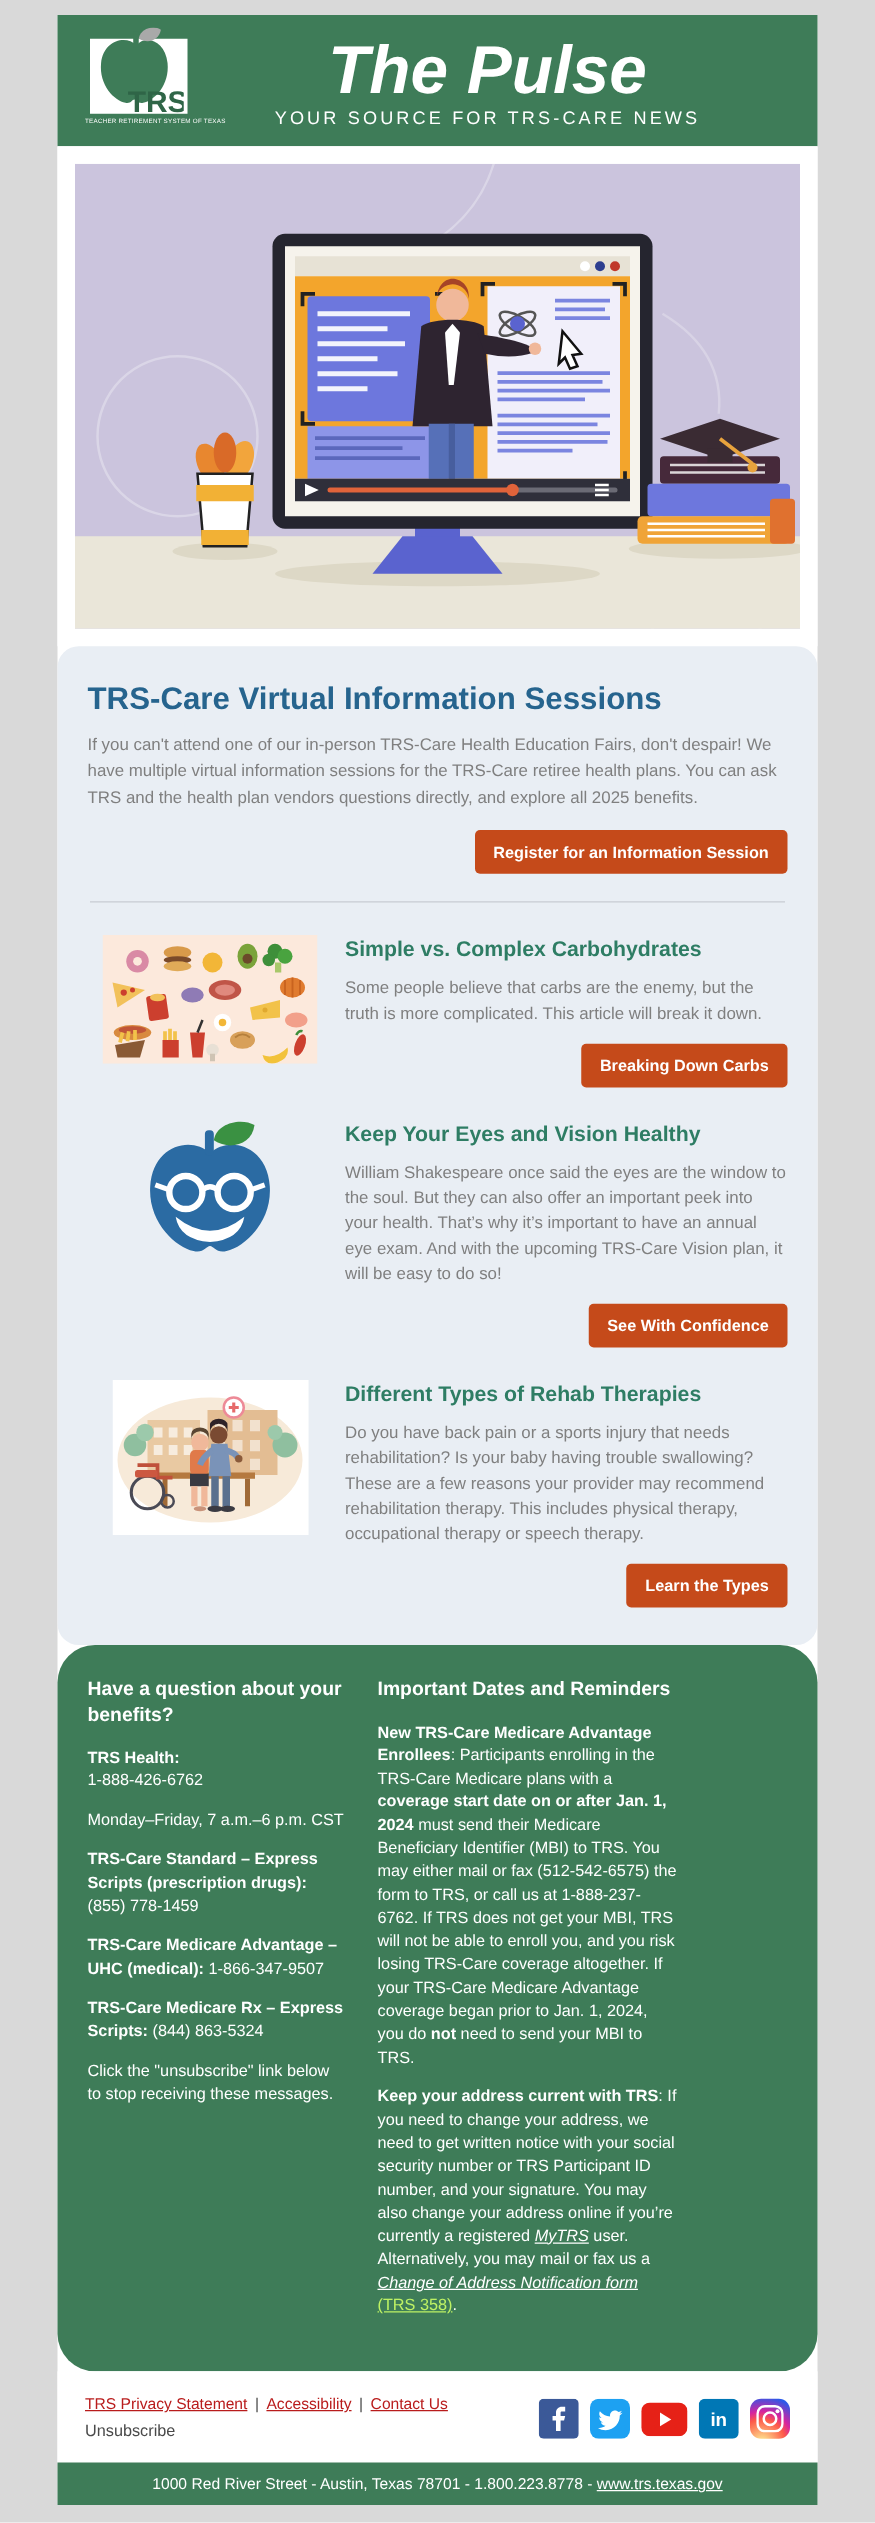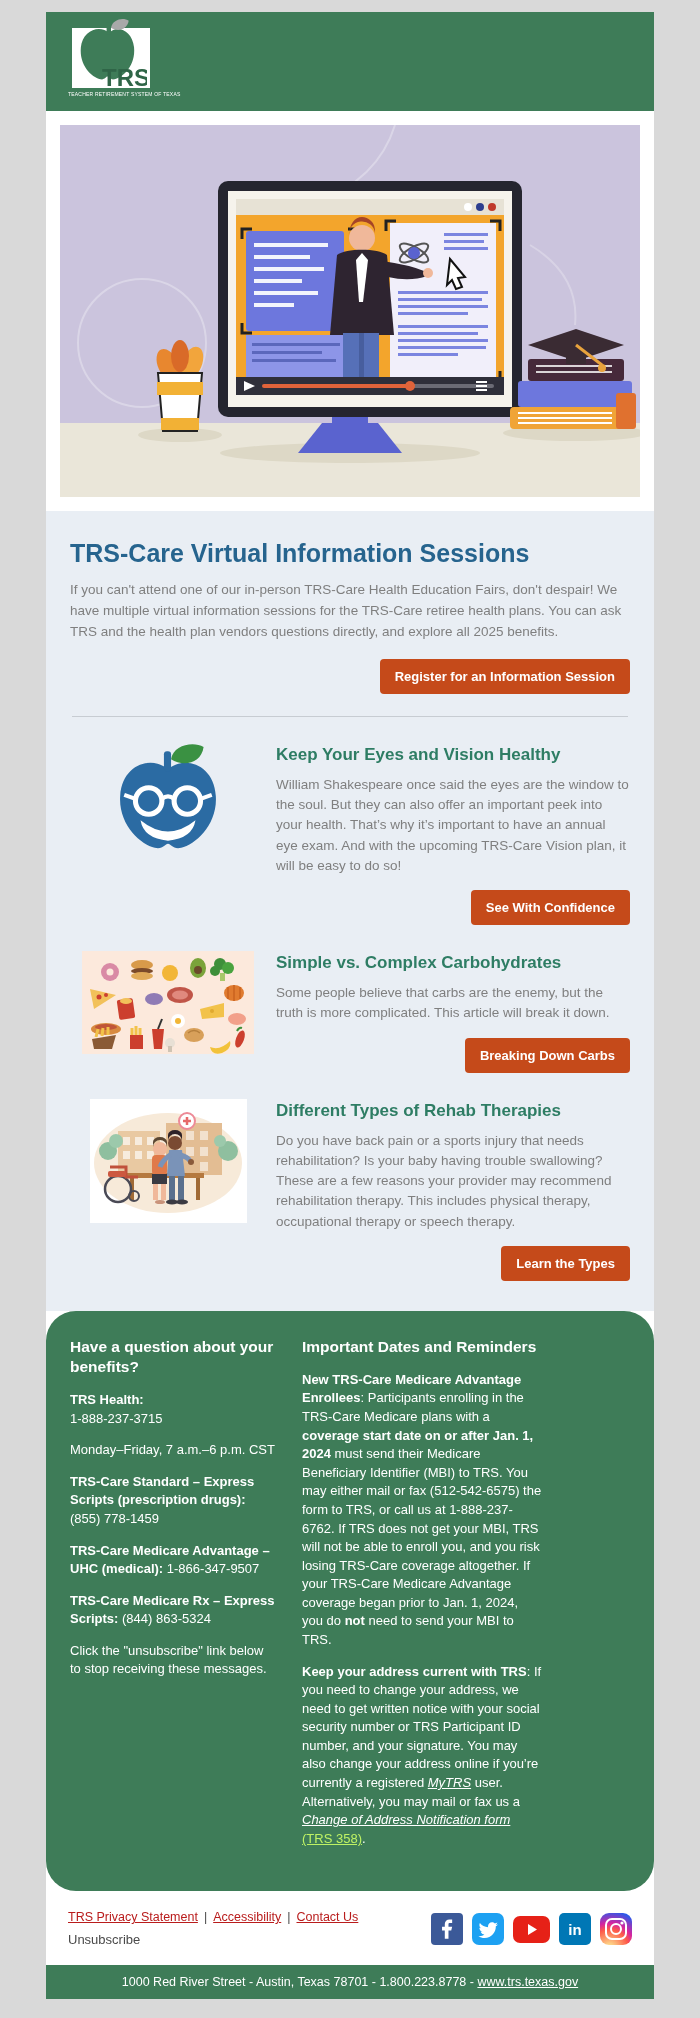--- a/index.html
+++ b/index.html
@@ -14,21 +14,21 @@
   .logo-caption { color:#ffffff; font-size:5px; letter-spacing:.2px; margin-top:3px; white-space:nowrap; }
   .hdr-titles { flex:1; text-align:center; color:#fff; padding-right:6px; }
   .hdr-title { font-size:54px; font-style:italic; font-weight:bold; line-height:1.05; }
   .hdr-sub { font-size:14.5px; letter-spacing:2.5px; margin-top:2px; }
 
   
   .hero { padding:14px; background:#fff; }
   .hero svg { display:block; }
 
   
-  .mainbody { background:#e9eef4; padding:24px 24px 30px; }
+  .mainbody { background:#e9eef4; padding:24px 24px 30px;border-radius:17px; }
   h1.page-title { color:#26648e; font-size:25px; font-weight:bold; margin:4px 0 12px; }
   .intro { color:#7f7f7f; font-size:13.5px; line-height:1.55; }
   .btnrow { text-align:right; margin:16px 0 22px; }
   .btn { display:inline-block; background:#c54a1a; color:#fff; font-weight:bold; font-size:13px; padding:10px 15px; border-radius:4px; cursor:pointer; }
   .divider { border-top:1px solid #c7ccd2; margin:4px 2px 0; }
 
   .article { display:flex; margin-top:26px; }
   .art-media { width:196px; flex:none; display:flex; justify-content:center; align-items:flex-start; }
   .art-body { flex:1; padding-left:10px; }
   .art-body h2 { color:#2e7d64; font-size:17px; font-weight:bold; margin:2px 0 10px; }
@@ -72,20 +72,24 @@
     <div class="logo-wrap">
       <div class="logo-box">
         <svg width="72" height="78" viewBox="0 0 80 88">
           <path d="M38 16 C28 6 8 12 6 32 C4 52 18 66 28 68 C33 69 34 65 36 65 C38 65 39 69 44 68 C54 66 68 52 66 32 C64 12 46 6 38 16 Z" fill="#3e7c58"></path>
           <rect x="35" y="4" width="5" height="14" fill="#3e7c58"></rect>
           <path d="M40 10 C42 0 54 -2 60 2 C58 12 48 15 40 10 Z" fill="#a9a9a9"></path>
           <text x="30" y="76" font-size="27" font-weight="bold" fill="#2f6547" font-family="Liberation Sans, sans-serif">TRS</text>
         </svg>
       </div>
       <div class="logo-caption">TEACHER RETIREMENT SYSTEM OF TEXAS</div>
+    </div>
+    <div class="hdr-titles">
+      <div class="hdr-title">The Pulse</div>
+      <div class="hdr-sub">YOUR SOURCE FOR TRS-CARE NEWS</div>
     </div>
   </div>
 
   <div class="hero">
     <svg width="580" height="372" viewBox="0 0 580 372">
       <rect width="580" height="372" fill="#cbc4dd"></rect>
       <circle cx="82" cy="218" r="64" fill="none" stroke="#ffffff" stroke-opacity=".3" stroke-width="2"></circle>
       <circle cx="505" cy="330" r="60" fill="none" stroke="#ffffff" stroke-opacity=".25" stroke-width="2"></circle>
       <path d="M335 0 Q318 55 255 78" fill="none" stroke="#ffffff" stroke-opacity=".3" stroke-width="2"></path>
       <path d="M470 120 Q520 150 515 200" fill="none" stroke="#ffffff" stroke-opacity=".25" stroke-width="2"></path>
@@ -201,43 +205,20 @@
     </svg>
   </div>
 
   <div class="mainbody">
     <h1 class="page-title">TRS-Care Virtual Information Sessions</h1>
     <p class="intro">If you can't attend one of our in-person TRS-Care Health Education Fairs, don't despair! We have multiple virtual information sessions for the TRS-Care retiree health plans. You can ask TRS and the health plan vendors questions directly, and explore all 2025 benefits.</p>
     <div class="btnrow">
       <span class="btn">Register for an Information Session</span>
     </div>
     <div class="divider"></div>
-
-    <div class="article">
-      <div class="art-media">
-        <svg width="112" height="118" viewBox="0 0 110 116">
-          <path d="M55 26 C40 12 10 20 8 52 C6 80 28 100 42 103 C50 105 52 99 55 99 C58 99 60 105 68 103 C82 100 104 80 102 52 C100 20 70 12 55 26 Z" fill="#2b6ba3"></path>
-          <rect x="51" y="8" width="7" height="20" rx="3" fill="#2b6ba3"></rect>
-          <path d="M58 16 C60 2 80 -2 90 4 C88 20 70 24 58 16 Z" fill="#3a9142"></path>
-          <circle cx="36" cy="57" r="13" fill="none" stroke="#ffffff" stroke-width="5"></circle>
-          <circle cx="74" cy="57" r="13" fill="none" stroke="#ffffff" stroke-width="5"></circle>
-          <path d="M49 55 Q55 50 61 55" fill="none" stroke="#ffffff" stroke-width="4"></path>
-          <path d="M23 55 L12 51" stroke="#ffffff" stroke-width="4"></path>
-          <path d="M87 55 L98 51" stroke="#ffffff" stroke-width="4"></path>
-          <path d="M28 76 Q55 98 82 76 Q79 94 55 96 Q31 94 28 76 Z" fill="#ffffff"></path>
-        </svg>
-      </div>
-      <div class="art-body">
-        <h2>Keep Your Eyes and Vision Healthy</h2>
-        <p>William Shakespeare once said the eyes are the window to the soul. But they can also offer an important peek into your health. That’s why it’s important to have an annual eye exam. And with the upcoming TRS-Care Vision plan, it will be easy to do so!</p>
-        <div class="art-btnrow">
-          <span class="btn">See With Confidence</span>
-        </div>
-      </div>
-    </div>
 
     <div class="article">
       <div class="art-media">
         <svg width="172" height="103" viewBox="0 0 172 103">
           <rect width="172" height="103" fill="#fce9dc"></rect>
           <circle cx="28" cy="21" r="9" fill="#d98aa5"></circle>
             <circle cx="28" cy="21" r="3.5" fill="#fce9dc"></circle>
           <ellipse cx="60" cy="14" rx="11" ry="5" fill="#d89a4a"></ellipse>
             <ellipse cx="60" cy="20" rx="11" ry="3" fill="#7a4a2a"></ellipse>
             <ellipse cx="60" cy="25" rx="11" ry="4" fill="#e0aa58"></ellipse>
@@ -278,20 +259,43 @@
             <path d="M155 80 q2 -4 5 -3" stroke="#3e8f3a" stroke-width="2" fill="none"></path>
           <circle cx="88" cy="92" r="5" fill="#e8e0d5"></circle>
             <rect x="86" y="95" width="4" height="6" fill="#cfc4b4"></rect>
         </svg>
       </div>
       <div class="art-body">
         <h2>Simple vs. Complex Carbohydrates</h2>
         <p>Some people believe that carbs are the enemy, but the truth is more complicated. This article will break it down.</p>
         <div class="art-btnrow">
           <span class="btn">Breaking Down Carbs</span>
+        </div>
+      </div>
+    </div>
+
+    <div class="article">
+      <div class="art-media">
+        <svg width="112" height="118" viewBox="0 0 110 116">
+          <path d="M55 26 C40 12 10 20 8 52 C6 80 28 100 42 103 C50 105 52 99 55 99 C58 99 60 105 68 103 C82 100 104 80 102 52 C100 20 70 12 55 26 Z" fill="#2b6ba3"></path>
+          <rect x="51" y="8" width="7" height="20" rx="3" fill="#2b6ba3"></rect>
+          <path d="M58 16 C60 2 80 -2 90 4 C88 20 70 24 58 16 Z" fill="#3a9142"></path>
+          <circle cx="36" cy="57" r="13" fill="none" stroke="#ffffff" stroke-width="5"></circle>
+          <circle cx="74" cy="57" r="13" fill="none" stroke="#ffffff" stroke-width="5"></circle>
+          <path d="M49 55 Q55 50 61 55" fill="none" stroke="#ffffff" stroke-width="4"></path>
+          <path d="M23 55 L12 51" stroke="#ffffff" stroke-width="4"></path>
+          <path d="M87 55 L98 51" stroke="#ffffff" stroke-width="4"></path>
+          <path d="M28 76 Q55 98 82 76 Q79 94 55 96 Q31 94 28 76 Z" fill="#ffffff"></path>
+        </svg>
+      </div>
+      <div class="art-body">
+        <h2>Keep Your Eyes and Vision Healthy</h2>
+        <p>William Shakespeare once said the eyes are the window to the soul. But they can also offer an important peek into your health. That’s why it’s important to have an annual eye exam. And with the upcoming TRS-Care Vision plan, it will be easy to do so!</p>
+        <div class="art-btnrow">
+          <span class="btn">See With Confidence</span>
         </div>
       </div>
     </div>
 
     <div class="article">
       <div class="art-media">
         <svg width="157" height="124" viewBox="0 0 157 124">
           <rect width="157" height="124" fill="#ffffff"></rect>
           <ellipse cx="78" cy="64" rx="74" ry="50" fill="#f7ead9"></ellipse>
           <rect x="28" y="32" width="42" height="44" fill="#e9c9a2"></rect>
@@ -352,21 +356,21 @@
         <div class="art-btnrow">
           <span class="btn">Learn the Types</span>
         </div>
       </div>
     </div>
   </div>
 
   <div class="greenfoot">
     <div class="gf-left">
       <div class="gf-title">Have a question about your benefits?</div>
-      <p class="stack"><span class="b">TRS Health:</span><span>1-888-237-3715</span></p>
+      <p class="stack"><span class="b">TRS Health:</span><span>1-888-426-6762</span></p>
       <p><span>Monday–Friday, 7 a.m.–6 p.m. CST</span></p>
       <p><span class="b">TRS-Care Standard – Express Scripts  (prescription drugs): </span><span>(855) 778-1459</span></p>
       <p><span class="b">TRS-Care Medicare Advantage – UHC (medical): </span><span>1-866-347-9507</span></p>
       <p><span class="b">TRS-Care Medicare Rx – Express Scripts: </span><span>(844) 863-5324</span></p>
       <p>Click the "unsubscribe" link below to stop receiving these messages.</p>
     </div>
     <div class="gf-right">
       <div class="gf-title">Important Dates and Reminders</div>
       <p><span class="b">New TRS-Care Medicare Advantage Enrollees</span><span>: Participants enrolling in the TRS-Care Medicare plans with a </span><span class="b">coverage start date on or after Jan. 1, 2024</span><span> must send their Medicare Beneficiary Identifier (MBI) to TRS. You may either mail or fax (512-542-6575) the form to TRS, or call us at 1-888-237-6762. If TRS does not get your MBI, TRS will not be able to enroll you, and you risk losing TRS-Care coverage altogether. If your TRS-Care Medicare Advantage coverage began prior to Jan. 1, 2024, you do </span><span class="b">not</span><span> need to send your MBI to TRS.</span></p>
       <p><span class="b">Keep your address current with TRS</span><span>: If you need to change your address, we need to get written notice with your social security number or TRS Participant ID number, and your signature. You may also change your address online if you’re currently a registered </span><span class="wlink">MyTRS</span><span> user. Alternatively, you may mail or fax us a </span><span class="wlink">Change of Address Notification form</span><span> </span><span class="wlink2">(TRS 358)</span><span>.</span></p>

